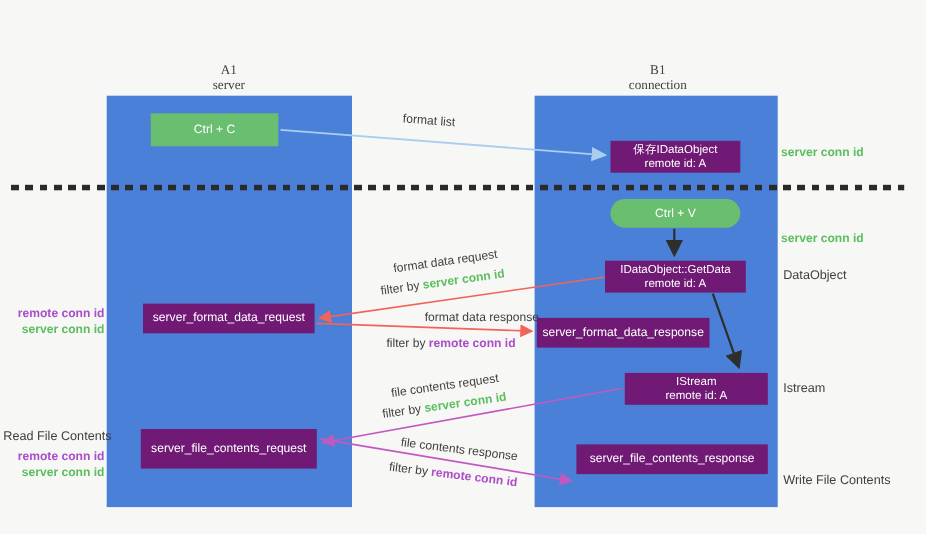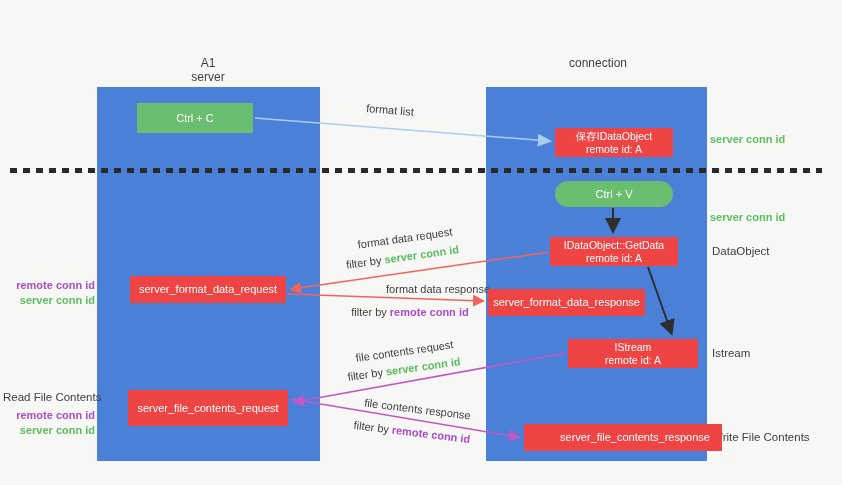--- a/index.html
+++ b/index.html
@@ -15,28 +15,28 @@
     position:absolute;left:10px;top:168px;width:812px;height:5px;z-index:2;
     background:repeating-linear-gradient(90deg,#2a2a2a 0 7px,transparent 7px 13px);
   }
   svg.arrows{position:absolute;left:0;top:0;z-index:3;}
   .title{
     position:absolute;left:300px;top:10px;width:240px;text-align:center;
     font-size:15px;line-height:19px;color:#333;z-index:4;
   }
   .colhead{
     position:absolute;width:120px;text-align:center;font-size:12px;
-    line-height:14px;color:#3f3f3f;z-index:4;
+    line-height:14px;color:#3f3f3f;z-index:4;font-family:Liberation Serif, serif;
   }
   .gbox,.obox{
     position:absolute;z-index:5;color:#fff;display:flex;flex-direction:column;
     align-items:center;justify-content:center;text-align:right;
   }
   .gbox{background:#69be70;font-size:11px;}
-  .obox{background:#ef4444;font-size:11px;line-height:13px;}
+  .obox{background:#701a75;font-size:11px;line-height:13px;}
   .obox.two{font-size:10.5px;}
   .flow{
     position:absolute;z-index:4;font-size:11px;color:#3f3f3f;text-align:center;
     white-space:nowrap;
   }
   .rot-up{transform:rotate(-8deg);}
   .rot-dn{transform:rotate(7deg);}
   .rot-sl{transform:rotate(4.5deg);}
   .green{color:#5cbe60;font-weight:bold;}
   .purple{color:#ab4ec8;font-weight:bold;}
@@ -53,20 +53,21 @@
 <body>
 
 <div class="stage">
 
 
   <div class="colhead" style="left:148px;top:56px;">
     <div>A1</div>
     <div>server</div>
   </div>
   <div class="colhead" style="left:538px;top:56px;">
+    <div>B1</div>
     <div>connection</div>
   </div>
 
   <div class="panel" style="left:97px;top:87px;width:223px;height:374px;"></div>
   <div class="panel" style="left:486px;top:87px;width:221px;height:374px;"></div>
 
   <div class="divider"></div>
 
   <svg class="arrows" width="842" height="485" viewBox="0 0 842 485">
     <defs>
@@ -103,21 +104,21 @@
     <span>IDataObject::GetData</span>
     <span>remote id: A</span>
   </div>
   <div class="obox two" style="left:568px;top:339px;width:130px;height:29px;">
     <span>IStream</span>
     <span>remote id: A</span>
   </div>
   <div class="obox" style="left:130px;top:276px;width:156px;height:27px;">server_format_data_request</div>
   <div class="obox" style="left:488px;top:289px;width:157px;height:27px;">server_format_data_response</div>
   <div class="obox" style="left:128px;top:390px;width:160px;height:36px;">server_file_contents_request</div>
-  <div class="obox" style="left:524px;top:424px;width:174px;height:27px;padding-left:24px;">server_file_contents_response</div>
+  <div class="obox" style="left:524px;top:404px;width:174px;height:27px;">server_file_contents_response</div>
 
   <div class="flow rot-sl" style="left:340px;top:104px;width:100px;">format list</div>
 
   <div class="flow rot-up" style="left:320px;top:232px;width:170px;">format data request</div>
   <div class="flow rot-up" style="left:315px;top:251px;width:175px;">
     <span>filter by </span><span class="green">server conn id</span>
   </div>
 
   <div class="flow" style="left:330px;top:283px;width:160px;text-align:right;">format data response</div>
   <div class="flow" style="left:330px;top:306px;width:160px;">

